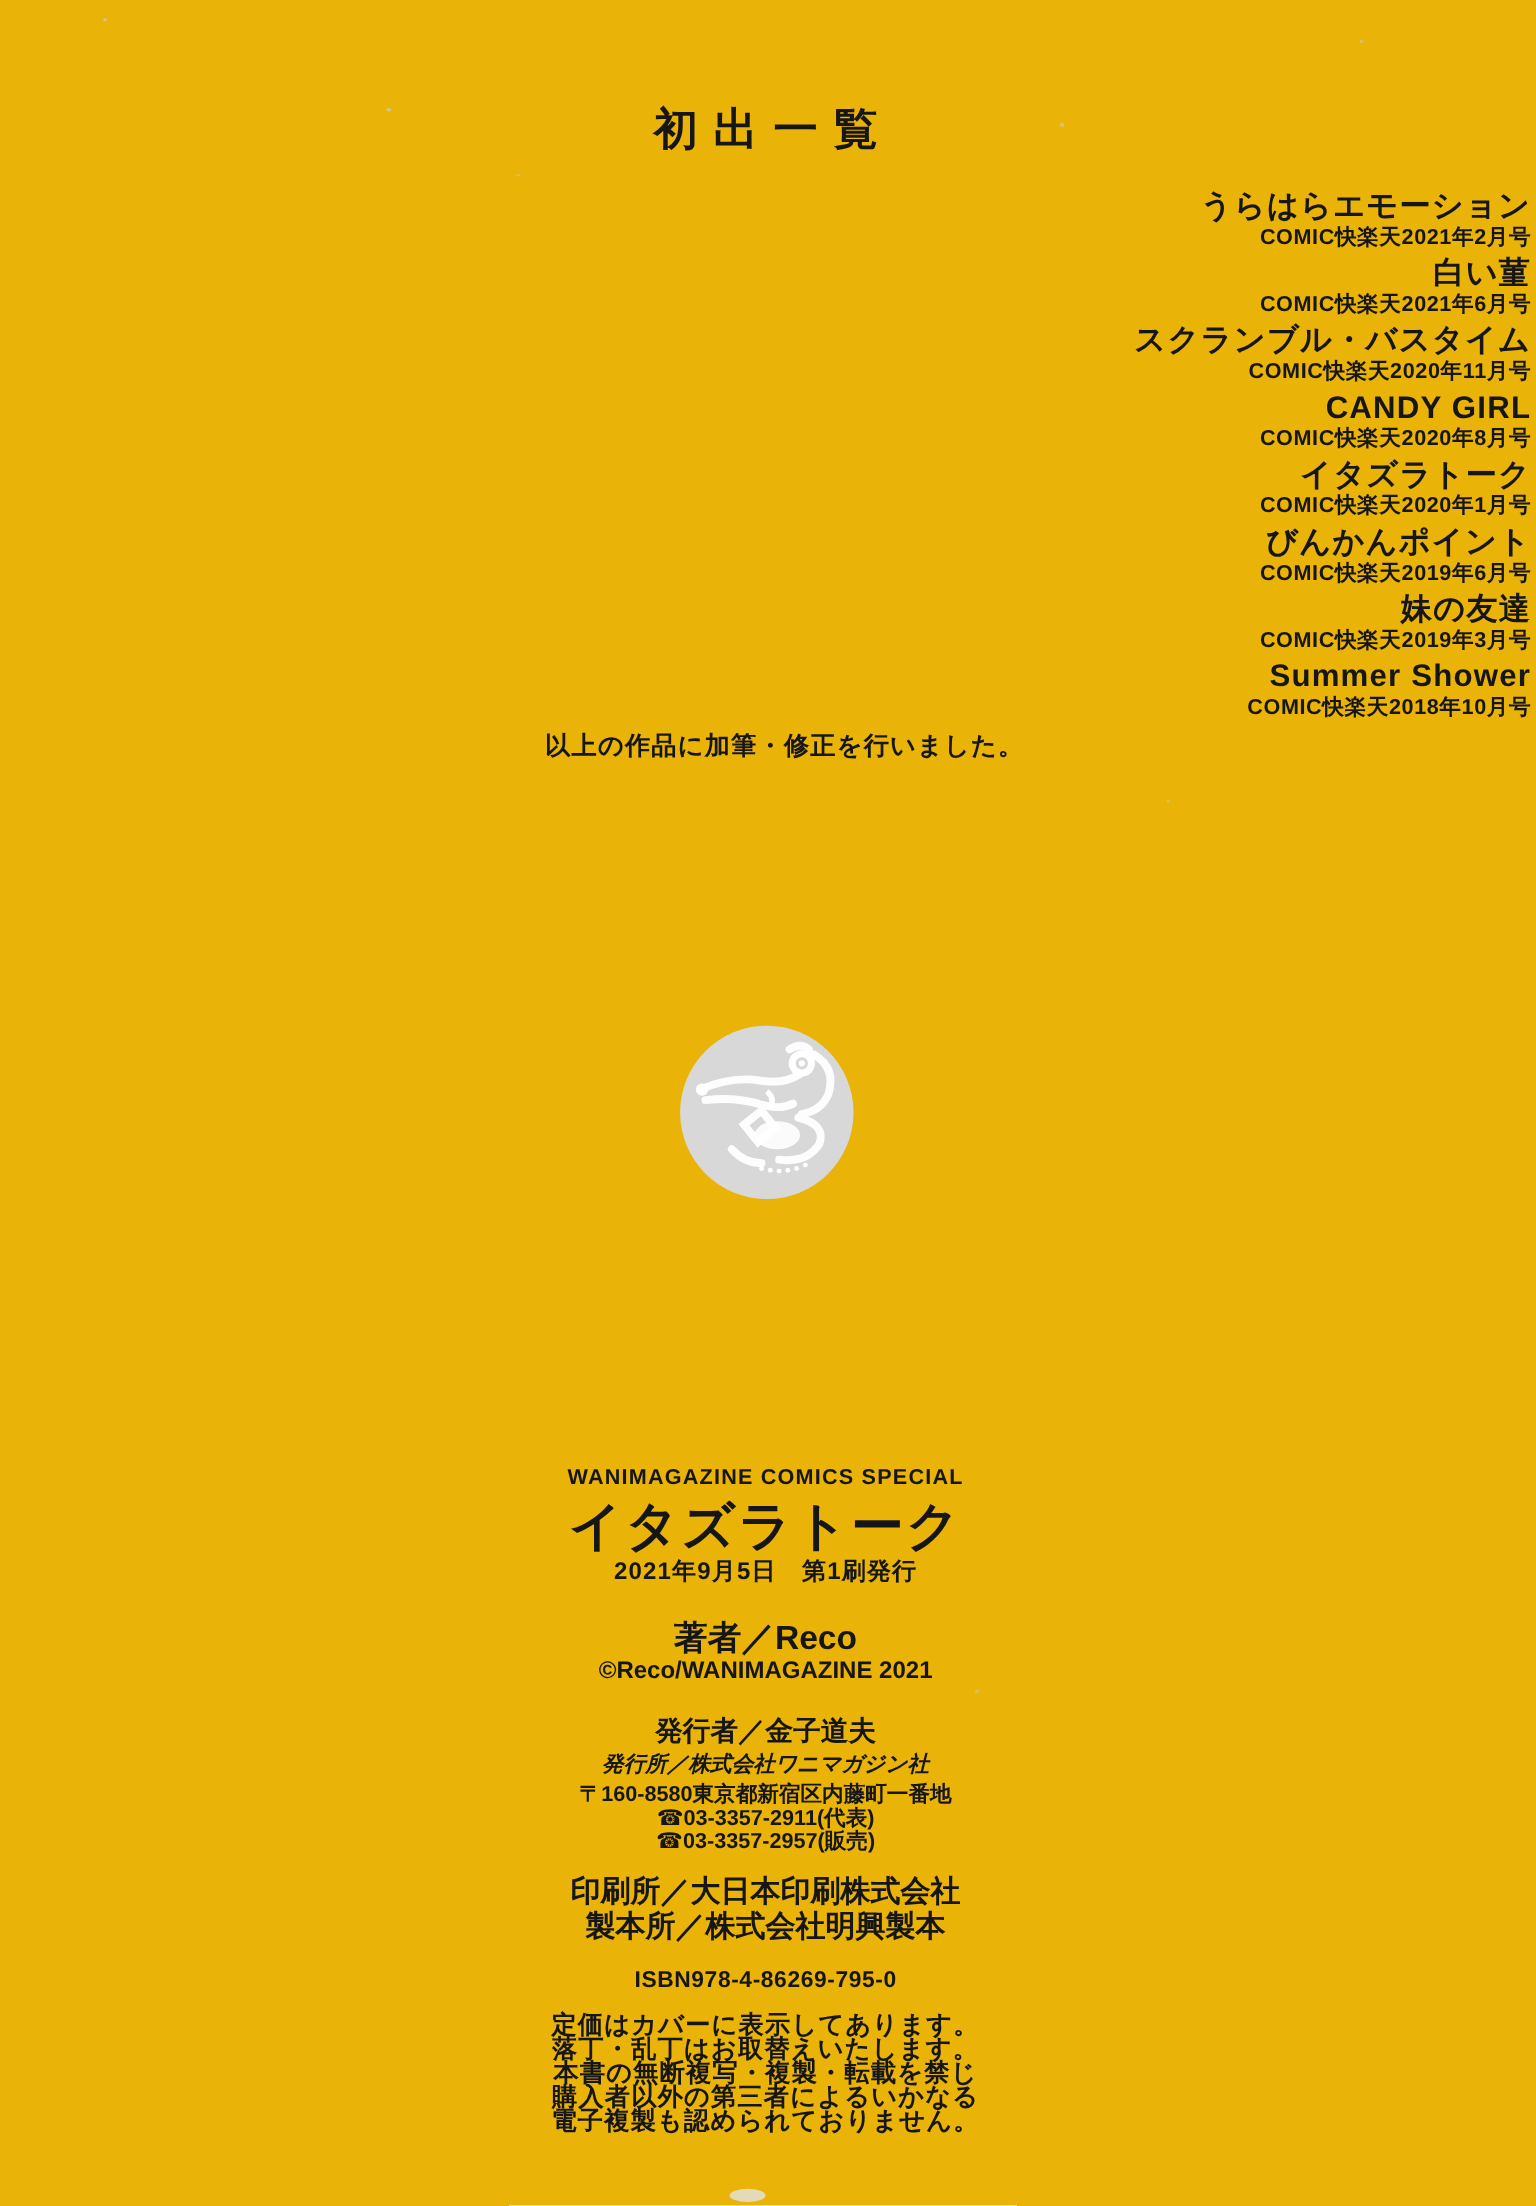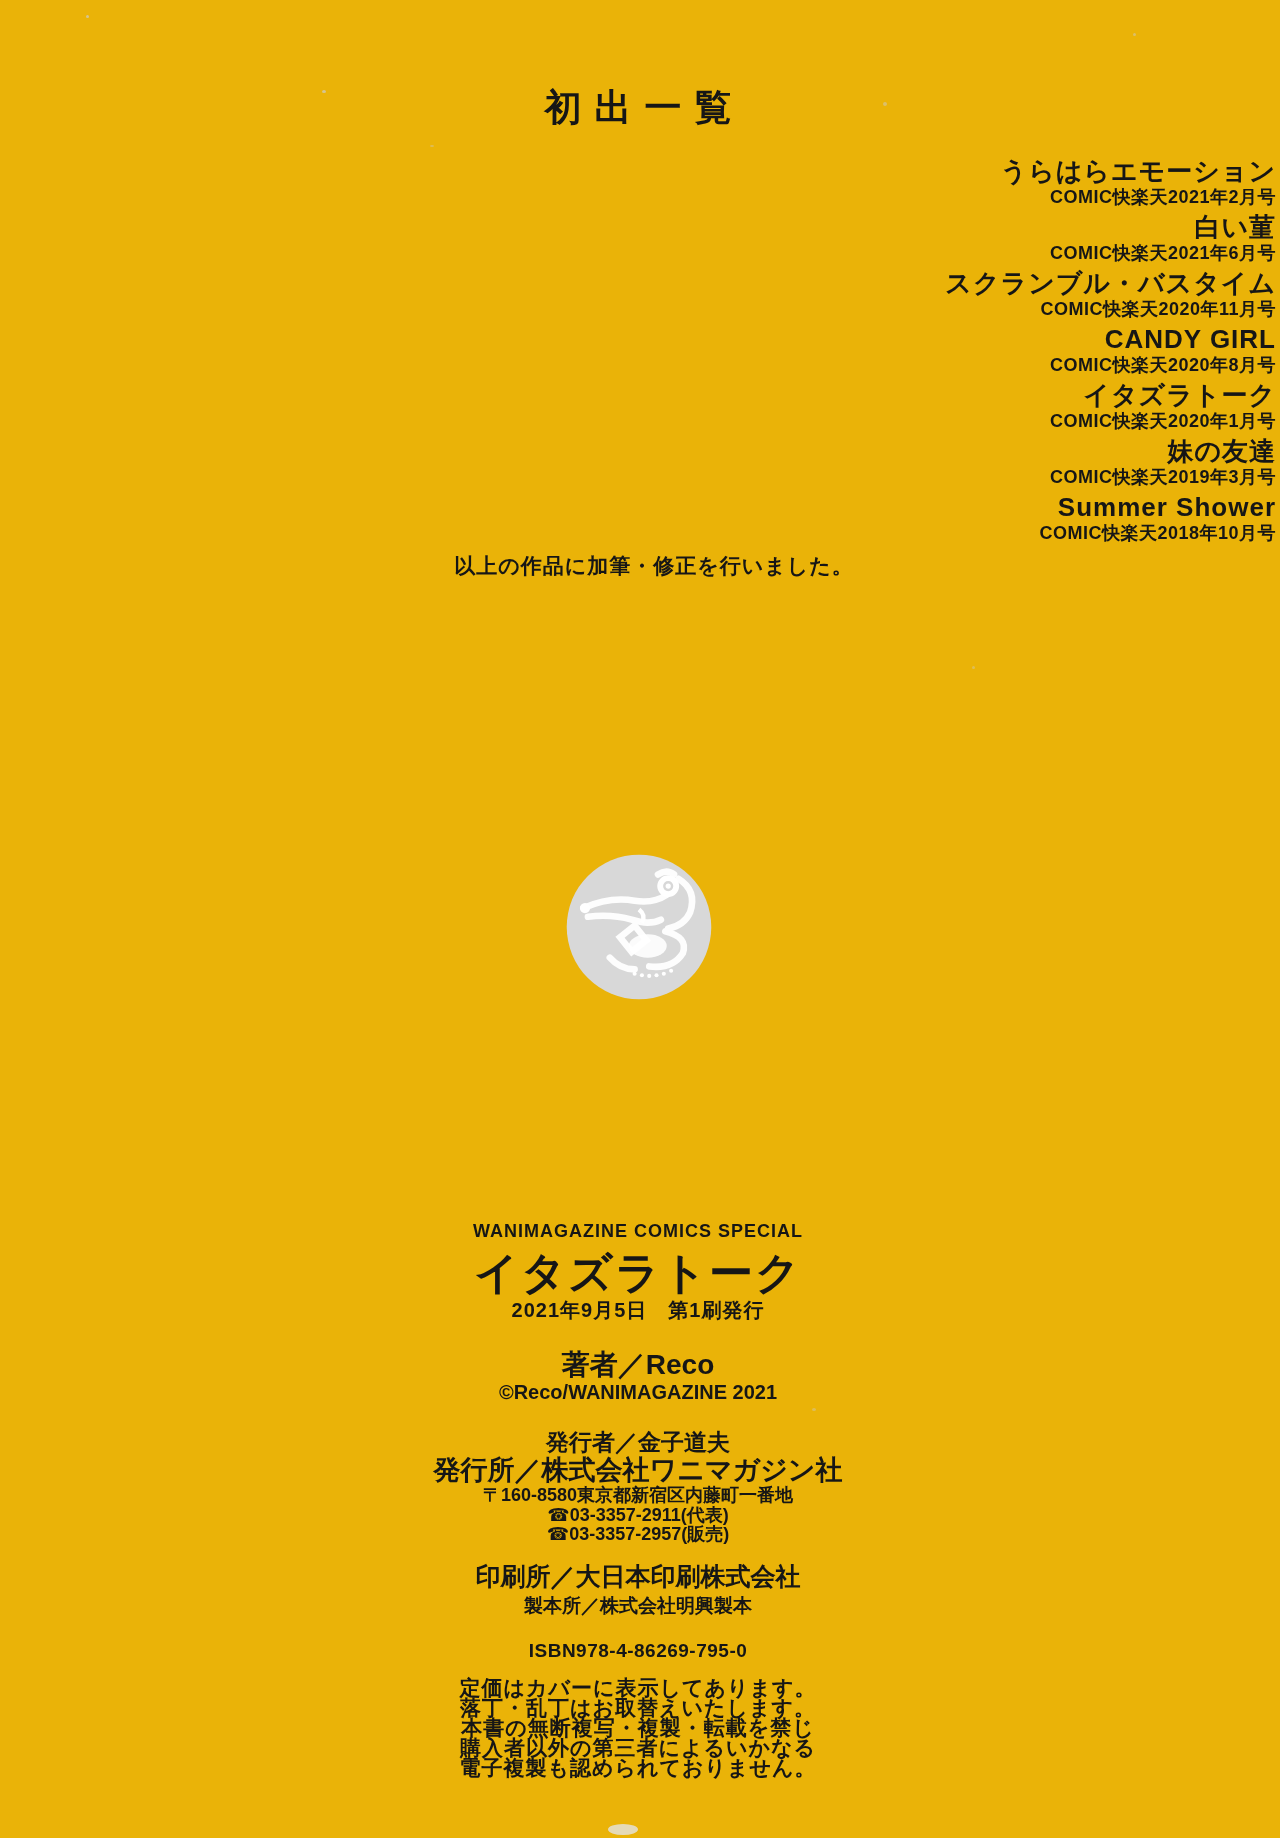--- a/index.html
+++ b/index.html
@@ -110,38 +110,39 @@
   .copyright {
     font-size: 20px;
     line-height: 22px;
   }
   .publisher {
     margin-top: 26px;
     font-size: 23px;
     line-height: 27px;
   }
   .publishing-house {
-    font-size: 27px;
+    font-size: 18px;
     line-height: 29px;
+    font-style: italic;
   }
   .address {
     font-size: 18px;
     line-height: 21px;
   }
   .tel {
     font-size: 18px;
     line-height: 19px;
   }
   .printer {
     margin-top: 18px;
     font-size: 25px;
     line-height: 29px;
   }
   .bindery {
-    font-size: 19px;
+    font-size: 25px;
     line-height: 29px;
   }
   .isbn {
     margin-top: 20px;
     font-size: 19px;
     line-height: 22px;
     letter-spacing: 0.5px;
   }
   .notices {
     margin-top: 16px;
@@ -198,20 +199,24 @@
         <div class="work-title">スクランブル・バスタイム</div>
         <div class="work-source">COMIC快楽天2020年11月号</div>
       </div>
       <div class="work">
         <div class="work-title">CANDY GIRL</div>
         <div class="work-source">COMIC快楽天2020年8月号</div>
       </div>
       <div class="work">
         <div class="work-title">イタズラトーク</div>
         <div class="work-source">COMIC快楽天2020年1月号</div>
+      </div>
+      <div class="work">
+        <div class="work-title">びんかんポイント</div>
+        <div class="work-source">COMIC快楽天2019年6月号</div>
       </div>
       <div class="work">
         <div class="work-title">妹の友達</div>
         <div class="work-source">COMIC快楽天2019年3月号</div>
       </div>
       <div class="work">
         <div class="work-title">Summer Shower</div>
         <div class="work-source">COMIC快楽天2018年10月号</div>
       </div>
     </div>

